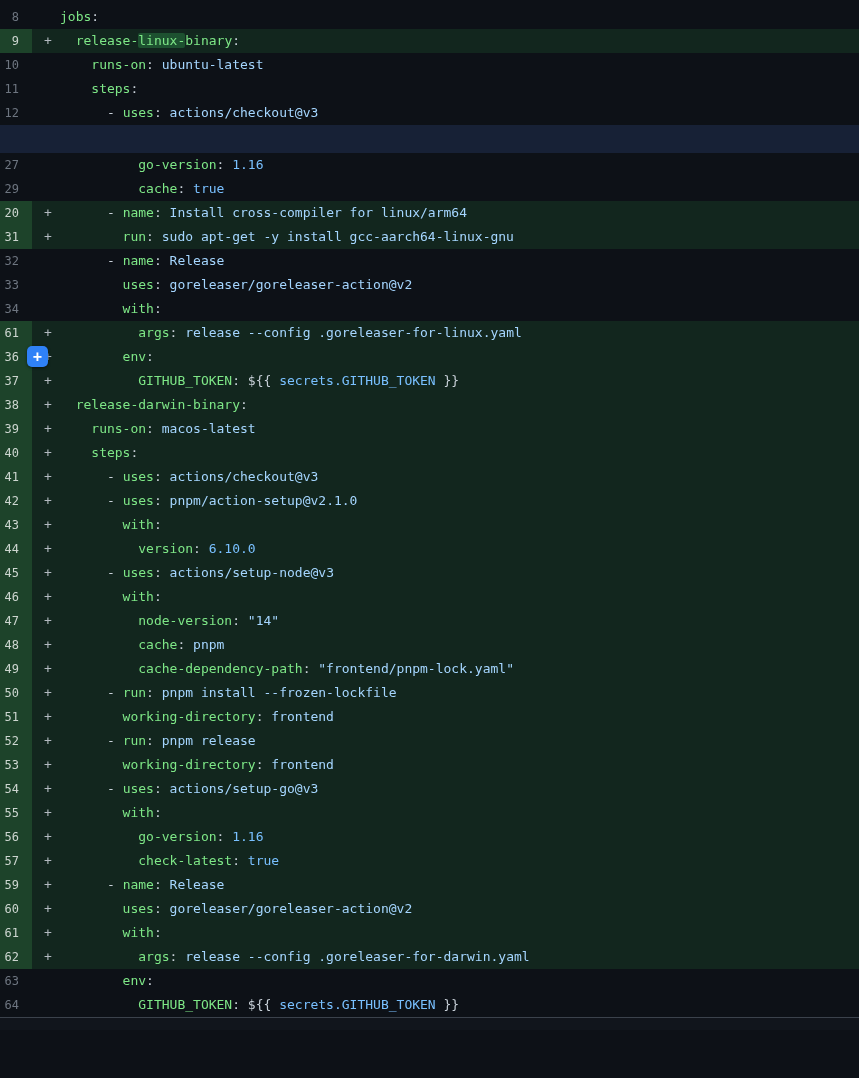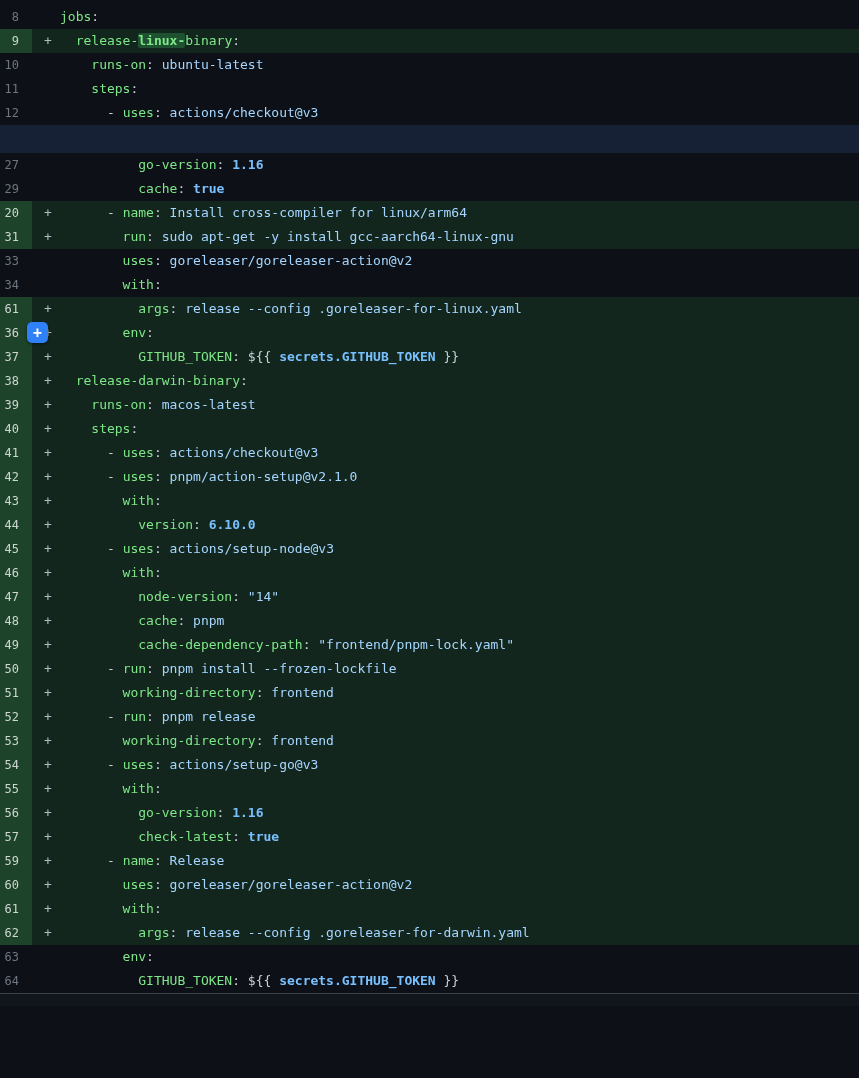--- a/index.html
+++ b/index.html
@@ -38,22 +38,22 @@
     width:28px;
     box-sizing:border-box;
     padding-left:12px;
     color:var(--marker,#b3bac1);
   }
   .row.added .gutter{background:var(--added-gutter-bg,#1d432a);color:var(--num-added,#cdd6d0);}
   .row.added .code{background:var(--added-bg,#12261e);}
   .tok-key{color:var(--key,#7ee787);text-align:right;}
   .tok-punc{color:var(--punc,#c9d1d9);}
   .tok-str{color:var(--str,#a5d6ff);}
-  .tok-const{color:var(--const,#79c0ff);font-weight:bold;}
-  .tok-keyhl{color:var(--key,#7ee787);background:var(--word-highlight-bg,#1d5130);border-radius:2px;font-weight:bold;}
+  .tok-const{color:var(--const,#79c0ff);}
+  .tok-keyhl{color:var(--key,#7ee787);background:var(--word-highlight-bg,#1d5130);border-radius:2px;}
   .band{
     height:28px;
     background:var(--hunk-band-bg,#172136);
     cursor:pointer;
   }
   .comment-btn{
     position:absolute;
     left:27px;top:1px;
     width:21px;height:21px;
     border:0;border-radius:5px;
@@ -78,20 +78,21 @@
     <div class="row"><span class="gutter">8</span><span class="code"><span class="marker"></span><span class="tok-key">jobs</span><span class="tok-punc">:</span></span></div>
     <div class="row added"><span class="gutter">9</span><span class="code"><span class="marker">+</span><span class="tok-key">  release-</span><span class="tok-keyhl">linux-</span><span class="tok-key">binary</span><span class="tok-punc">:</span></span></div>
     <div class="row"><span class="gutter">10</span><span class="code"><span class="marker"></span><span class="tok-key">    runs-on</span><span class="tok-punc">:</span><span class="tok-str"> ubuntu-latest</span></span></div>
     <div class="row"><span class="gutter">11</span><span class="code"><span class="marker"></span><span class="tok-key">    steps</span><span class="tok-punc">:</span></span></div>
     <div class="row"><span class="gutter">12</span><span class="code"><span class="marker"></span><span class="tok-punc">      - </span><span class="tok-key">uses</span><span class="tok-punc">:</span><span class="tok-str"> actions/checkout@v3</span></span></div>
     <div class="band"></div>
     <div class="row"><span class="gutter">27</span><span class="code"><span class="marker"></span><span class="tok-key">          go-version</span><span class="tok-punc">:</span><span class="tok-const"> 1.16</span></span></div>
     <div class="row"><span class="gutter">29</span><span class="code"><span class="marker"></span><span class="tok-key">          cache</span><span class="tok-punc">:</span><span class="tok-const"> true</span></span></div>
     <div class="row added"><span class="gutter">20</span><span class="code"><span class="marker">+</span><span class="tok-punc">      - </span><span class="tok-key">name</span><span class="tok-punc">:</span><span class="tok-str"> Install cross-compiler for linux/arm64</span></span></div>
     <div class="row added"><span class="gutter">31</span><span class="code"><span class="marker">+</span><span class="tok-key">        run</span><span class="tok-punc">:</span><span class="tok-str"> sudo apt-get -y install gcc-aarch64-linux-gnu</span></span></div>
+    <div class="row"><span class="gutter">32</span><span class="code"><span class="marker"></span><span class="tok-punc">      - </span><span class="tok-key">name</span><span class="tok-punc">:</span><span class="tok-str"> Release</span></span></div>
     <div class="row"><span class="gutter">33</span><span class="code"><span class="marker"></span><span class="tok-key">        uses</span><span class="tok-punc">:</span><span class="tok-str"> goreleaser/goreleaser-action@v2</span></span></div>
     <div class="row"><span class="gutter">34</span><span class="code"><span class="marker"></span><span class="tok-key">        with</span><span class="tok-punc">:</span></span></div>
     <div class="row added"><span class="gutter">61</span><span class="code"><span class="marker">+</span><span class="tok-key">          args</span><span class="tok-punc">:</span><span class="tok-str"> release --config .goreleaser-for-linux.yaml</span></span></div>
     <div class="row added"><span class="gutter">36</span><span class="code"><span class="marker">+</span><span class="tok-key">        env</span><span class="tok-punc">:</span></span><button class="comment-btn">+</button></div>
     <div class="row added"><span class="gutter">37</span><span class="code"><span class="marker">+</span><span class="tok-key">          GITHUB_TOKEN</span><span class="tok-punc">:</span><span class="tok-punc"> ${{ </span><span class="tok-const">secrets.GITHUB_TOKEN</span><span class="tok-punc"> }}</span></span></div>
     <div class="row added"><span class="gutter">38</span><span class="code"><span class="marker">+</span><span class="tok-key">  release-darwin-binary</span><span class="tok-punc">:</span></span></div>
     <div class="row added"><span class="gutter">39</span><span class="code"><span class="marker">+</span><span class="tok-key">    runs-on</span><span class="tok-punc">:</span><span class="tok-str"> macos-latest</span></span></div>
     <div class="row added"><span class="gutter">40</span><span class="code"><span class="marker">+</span><span class="tok-key">    steps</span><span class="tok-punc">:</span></span></div>
     <div class="row added"><span class="gutter">41</span><span class="code"><span class="marker">+</span><span class="tok-punc">      - </span><span class="tok-key">uses</span><span class="tok-punc">:</span><span class="tok-str"> actions/checkout@v3</span></span></div>
     <div class="row added"><span class="gutter">42</span><span class="code"><span class="marker">+</span><span class="tok-punc">      - </span><span class="tok-key">uses</span><span class="tok-punc">:</span><span class="tok-str"> pnpm/action-setup@v2.1.0</span></span></div>

